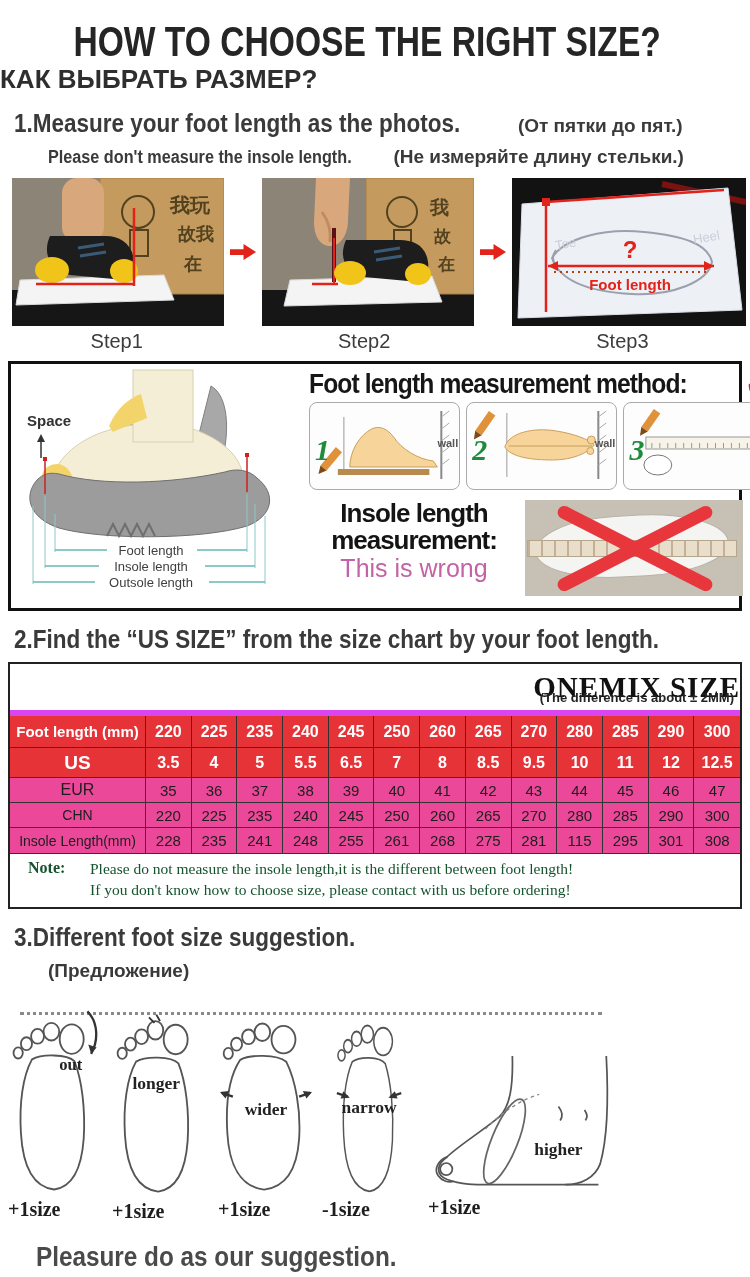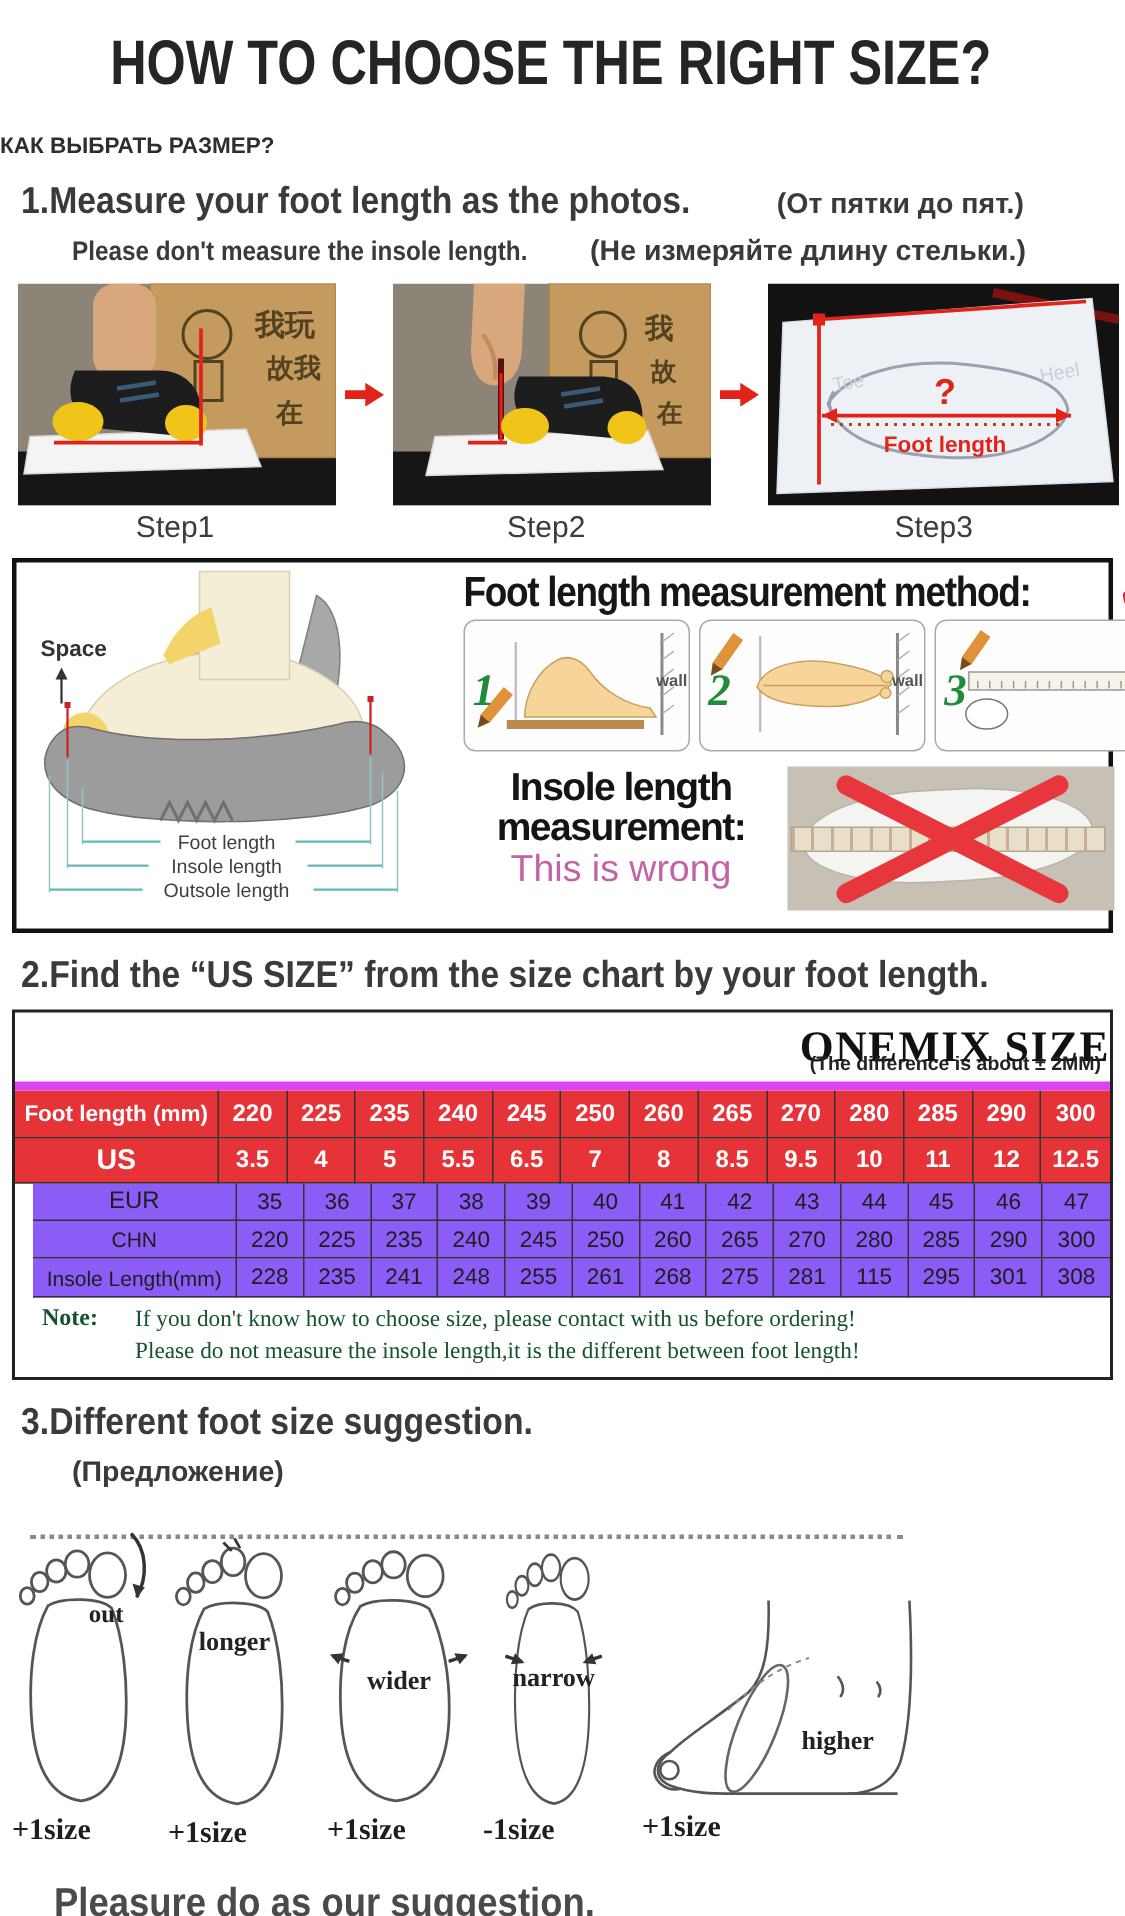--- a/index.html
+++ b/index.html
@@ -3,21 +3,21 @@
 <meta charset="utf-8">
 <style>
   html,body{margin:0;padding:0;}
   body{width:750px;background:#fff;font-family:"Liberation Sans",sans-serif;color:#2b2b2b;}
   .cx{display:inline-block;transform:scaleX(.8);transform-origin:center;white-space:nowrap;}
   .cxl{display:inline-block;transform:scaleX(.9);transform-origin:left;white-space:nowrap;}
 
   
   .hdr{text-align:left;padding-top:20px;}
   .title{font-size:42px;font-weight:bold;color:#252525;line-height:1.05;}
-  .subtitle{font-size:15px;font-weight:bold;color:#2e2e2e;margin-top:25px;}
+  .subtitle{font-size:26px;font-weight:bold;color:#2e2e2e;margin-top:0;}
 
   
   .sec{margin:14px 0 0 14px;}
   .sec-line{display:flex;align-items:baseline;gap:8px;font-weight:bold;color:#3a3a3a;}
   .sec-big{font-size:25px;}
   .sec-ru{font-size:19px;}
   .sec-sub{margin:8px 0 0 34px;display:flex;align-items:baseline;gap:8px;font-weight:bold;color:#3a3a3a;}
   .sec-sub .en{font-size:18px;}
   .sec-sub .ru{font-size:19px;}
 
@@ -60,21 +60,21 @@
   .t-diff{position:absolute;right:6px;bottom:5px;font-size:13px;font-weight:bold;color:#222;}
   .trow{display:grid;grid-template-columns:136px repeat(13,1fr);}
   .trow .tlabel,.trow .tcell{display:flex;align-items:center;justify-content:center;border-right:1px solid #333;border-bottom:1px solid #333;}
   .trow .tcell:last-child{border-right:none;}
   .trow.red{background:#e63338;color:#fff;}
   .trow.red .tcell{font-size:16px;font-weight:bold;}
   .r-foot{height:32px;}
   .r-foot .tlabel{font-size:15px;font-weight:bold;}
   .r-us{height:30px;}
   .r-us .tlabel{font-size:19px;font-weight:bold;}
-  .trow.white{background:#8b5cf6;color:#1d1d1d;margin-left:12px;}
+  .trow.white{background:#ec4899;color:#1d1d1d;}
   .trow.white .tcell{font-size:15px;}
   .r-eur{height:25px;}.r-eur .tlabel{font-size:16px;}
   .r-chn{height:25px;}.r-chn .tlabel{font-size:14px;}
   .r-ins{height:26px;}.r-ins .tlabel{font-size:14px;}
   .t-note{display:grid;grid-template-columns:62px 1fr;padding:5px 4px 6px;font-family:"Liberation Serif",serif;color:#14532d;}
   .t-note .nl{font-weight:bold;font-size:16px;padding-left:14px;}
   .t-note .nt{font-size:15.5px;line-height:1.35;padding-left:14px;}
 
   
   .feet-wrap{position:relative;margin:8px 8px 0;height:236px;}
@@ -429,22 +429,22 @@
       <span class="tcell">275</span>
       <span class="tcell">281</span>
       <span class="tcell">115</span>
       <span class="tcell">295</span>
       <span class="tcell">301</span>
       <span class="tcell">308</span>
     </div>
   <div class="t-note">
     <div class="nl">Note:</div>
     <div class="nt">
+      <div>Please do not measure the insole length,it is the different between foot length!</div>
       <div>If you don't know how to choose size, please contact with us before ordering!</div>
-      <div>Please do not measure the insole length,it is the different between foot length!</div>
     </div>
   </div>
 </div>
 
 <div class="sec">
   <div class="sec-line">
     <span class="sec-big"><span class="cxl">3.Different foot size suggestion.</span></span>
   </div>
   <div class="sec-sub">
     <span class="ru">(Предложение)</span>

